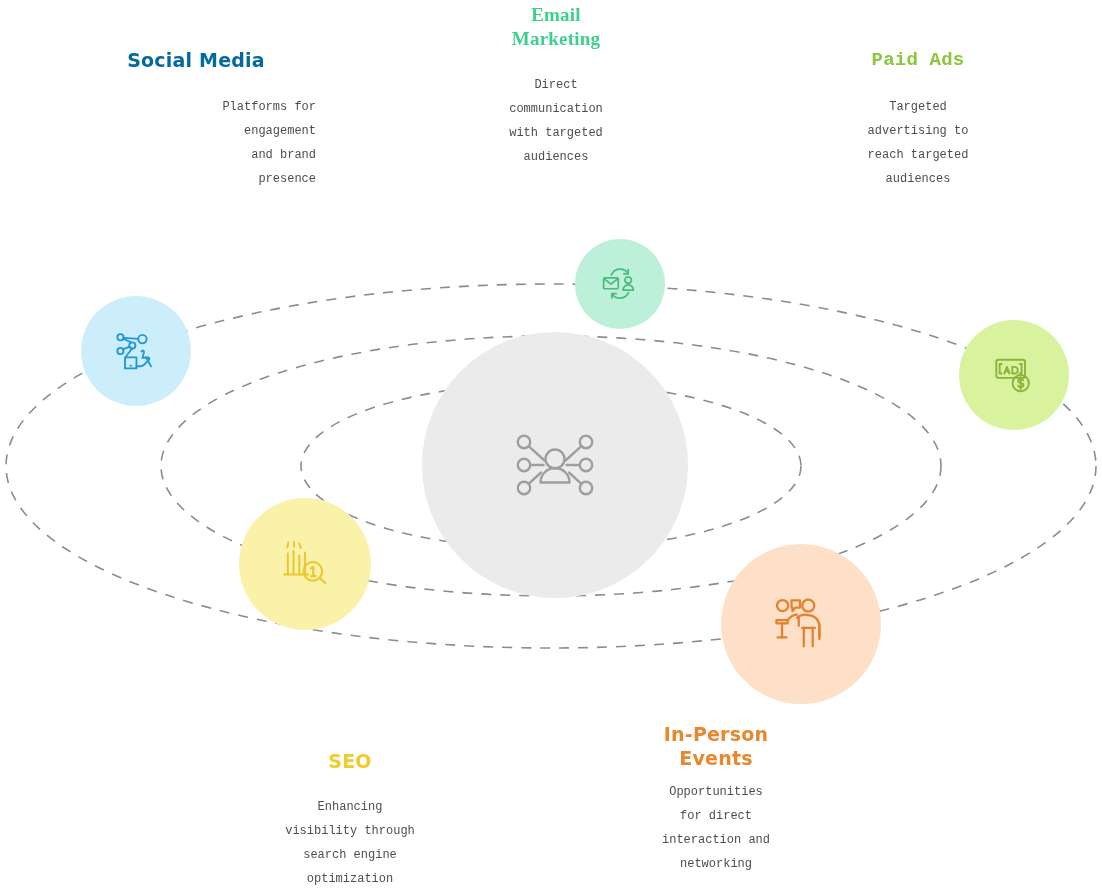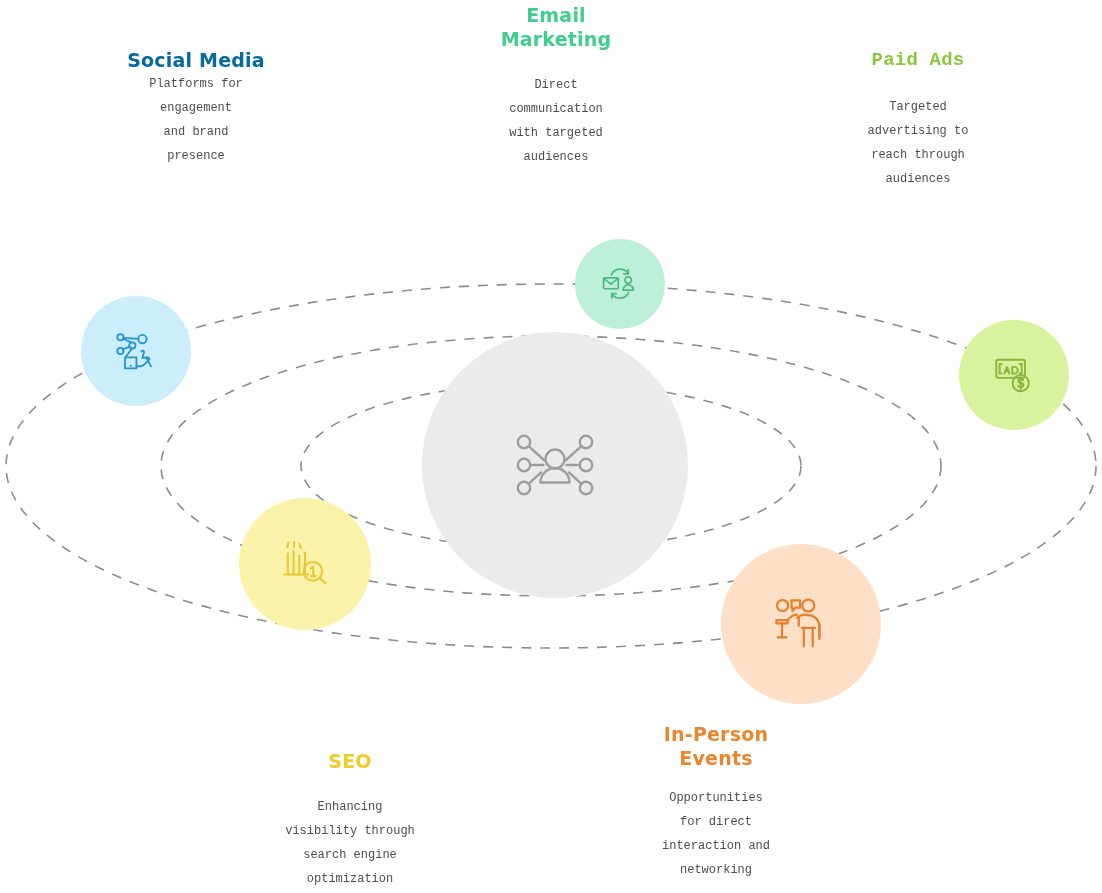--- a/index.html
+++ b/index.html
@@ -118,21 +118,21 @@
       <path d="M12 31h12.5v12H12z"></path>
       <line x1="18" y1="40" x2="18.6" y2="40"></line>
       <line x1="20" y1="21" x2="13" y2="30"></line>
 
       <path d="M30 24.5c.9-1.6 3.1-1 2.7 1L31 31.5l5.6-.4c1.9-.1 2.6 1.8 1.4 2.9l-5.3 5a6 6 0 0 1-4.1 1.6h-4.1"></path>
       <path d="M35 30.8l5.4 10"></path>
     </svg>
   </div>
   <div class="label-block" style="left:76px; top:48px; width:240px;">
     <div class="label-title" style="color:#0369a1; white-space:pre-line;">Social Media</div>
-    <div class="label-desc" style="">Platforms for
+    <div class="label-desc" style="margin-top:23px;text-align:right;">Platforms for
 engagement
 and brand
 presence</div>
   </div>
 
   <div class="node" style="left:575px; top:239px; width:90px; height:90px; background:#bcf0d8;">
     <svg width="38" height="38" viewBox="0 0 44 44" xmlns="http://www.w3.org/2000/svg" fill="none" stroke="#4cb97f" stroke-width="2" stroke-linecap="round" stroke-linejoin="round">
 
       <rect x="3" y="15" width="17" height="12.5" rx="1.4"></rect>
       <path d="M3.8 16.1l7.7 6 7.7-6"></path>
@@ -140,21 +140,21 @@
       <circle cx="31.5" cy="17.5" r="3.8"></circle>
       <path d="M25.5 29a6 6 0 0 1 12 0z"></path>
 
       <path d="M12 11.5a11 11 0 0 1 19.5-1.4"></path>
       <path d="M31.5 5.2v5h-5"></path>
       <path d="M32 31.8a11 11 0 0 1-19.5 1.4"></path>
       <path d="M12.5 38.2v-5h5"></path>
     </svg>
   </div>
   <div class="label-block" style="left:436px; top:3px; width:240px;">
-    <div class="label-title" style="color:#3ecf8e; white-space:pre-line;">Email
+    <div class="label-title" style="color:#3ecf8e; white-space:pre-line;font-family:Liberation Serif, serif;">Email
 Marketing</div>
     <div class="label-desc" style="margin-top:22px;">Direct
 communication
 with targeted
 audiences</div>
   </div>
 
   <div class="node" style="left:959px; top:320px; width:110px; height:110px; background:#d9f29e;">
     <svg width="44" height="44" viewBox="0 0 46 46" xmlns="http://www.w3.org/2000/svg" fill="none" stroke="#8cb33c" stroke-width="2" stroke-linecap="round" stroke-linejoin="round">
 
@@ -169,21 +169,21 @@
 
       <circle cx="30" cy="31.5" r="8.5"></circle>
       <path d="M32.6 28.4a3 3 0 0 0-2.6-1.1c-1.6 0-2.6.9-2.6 2s1 1.7 2.6 2 2.8.9 2.8 2.1-1.2 2.1-2.8 2.1a3.2 3.2 0 0 1-2.8-1.3"></path>
       <line x1="30" y1="25.3" x2="30" y2="37.6"></line>
     </svg>
   </div>
   <div class="label-block" style="left:798px; top:48px; width:240px;">
     <div class="label-title" style="color:#8cc63f; white-space:pre-line;font-family:Liberation Mono, monospace;">Paid Ads</div>
     <div class="label-desc" style="margin-top:23px;">Targeted
 advertising to
-reach through
+reach targeted
 audiences</div>
   </div>
 
   <div class="node" style="left:239px; top:498px; width:132px; height:132px; background:#faf2a8;">
     <svg width="50" height="50" viewBox="0 0 48 48" xmlns="http://www.w3.org/2000/svg" fill="none" stroke="#e8c934" stroke-width="2" stroke-linecap="round" stroke-linejoin="round">
 
       <line x1="8" y1="3.5" x2="7" y2="8"></line>
       <line x1="13.5" y1="3" x2="13.5" y2="7.5"></line>
       <line x1="18.5" y1="4.5" x2="20" y2="8.5"></line>
 
@@ -225,19 +225,19 @@
       <path d="M24 27.5v-7"></path>
       <path d="M27 29.5h11.5"></path>
       <line x1="28.5" y1="29.5" x2="28.5" y2="46"></line>
       <line x1="36.5" y1="29.5" x2="36.5" y2="46"></line>
       <path d="M42.5 27.5v12"></path>
     </svg>
   </div>
   <div class="label-block" style="left:596px; top:722px; width:240px;">
     <div class="label-title" style="color:#e8872b; white-space:pre-line;">In-Person
 Events</div>
-    <div class="label-desc" style="margin-top:16px;">Opportunities
+    <div class="label-desc" style="margin-top:10px;">Opportunities
 for direct
 interaction and
 networking</div>
   </div>
 
 </div>
 
 </body></html>

